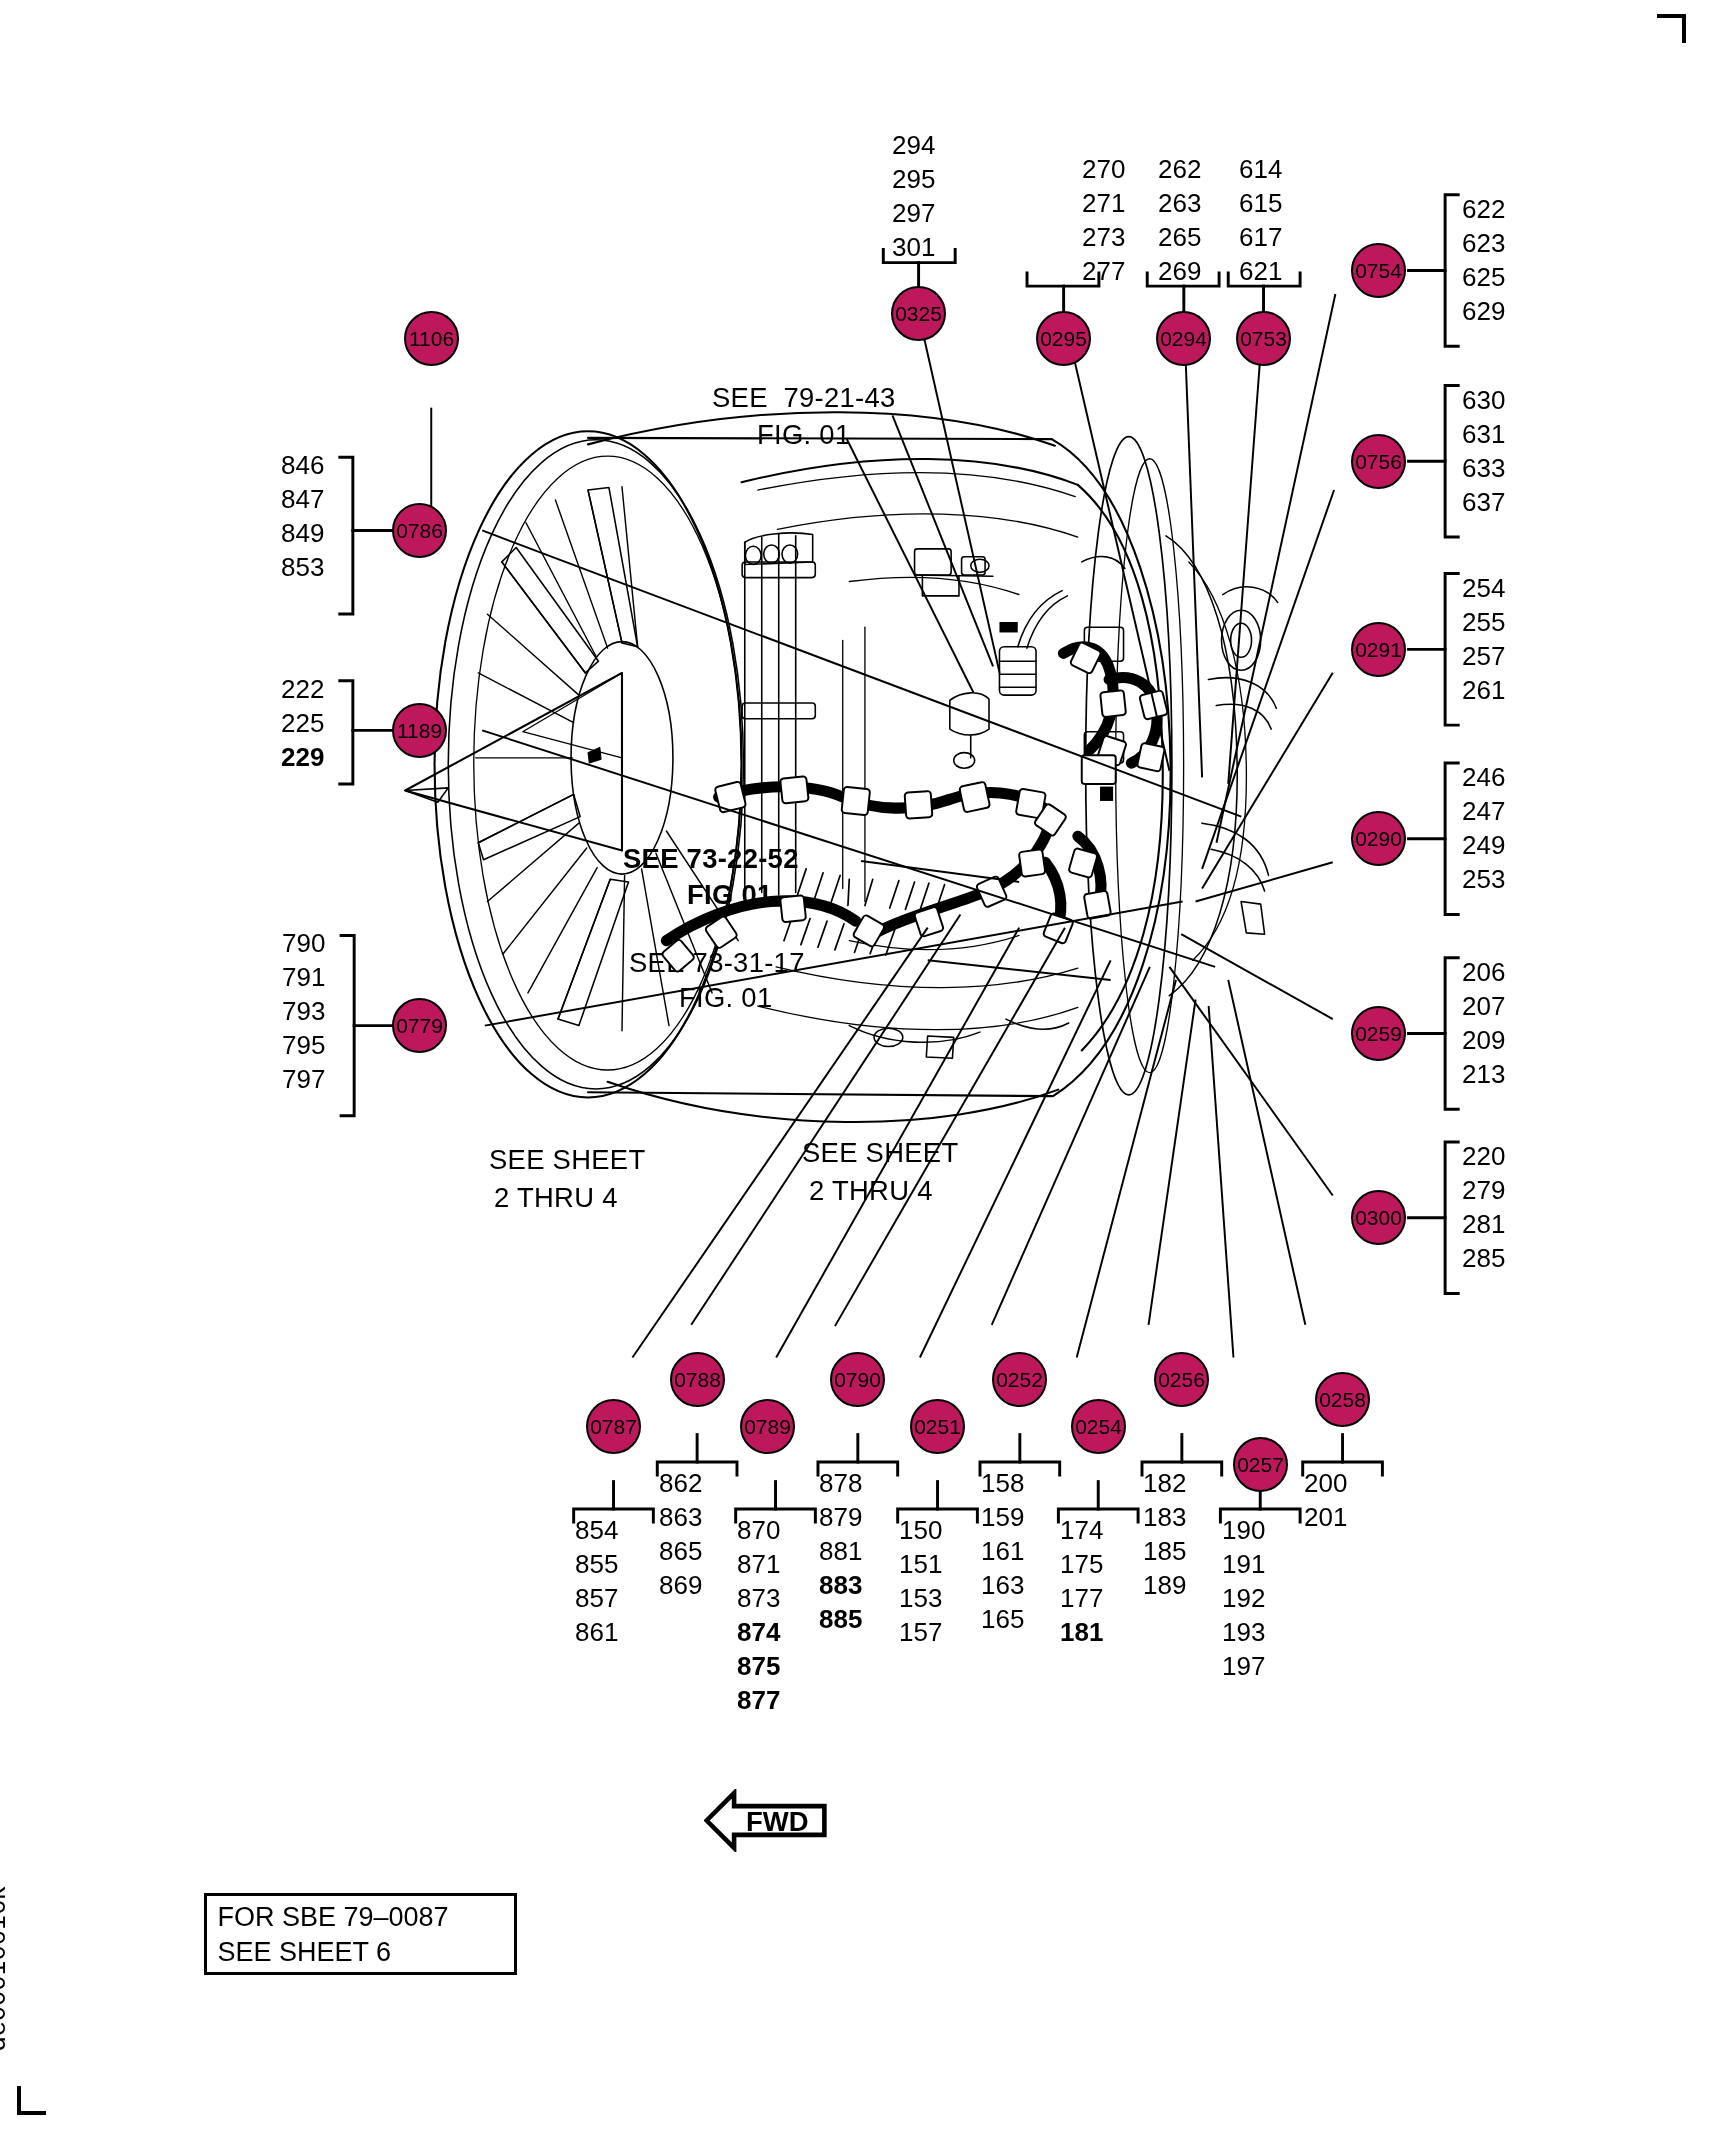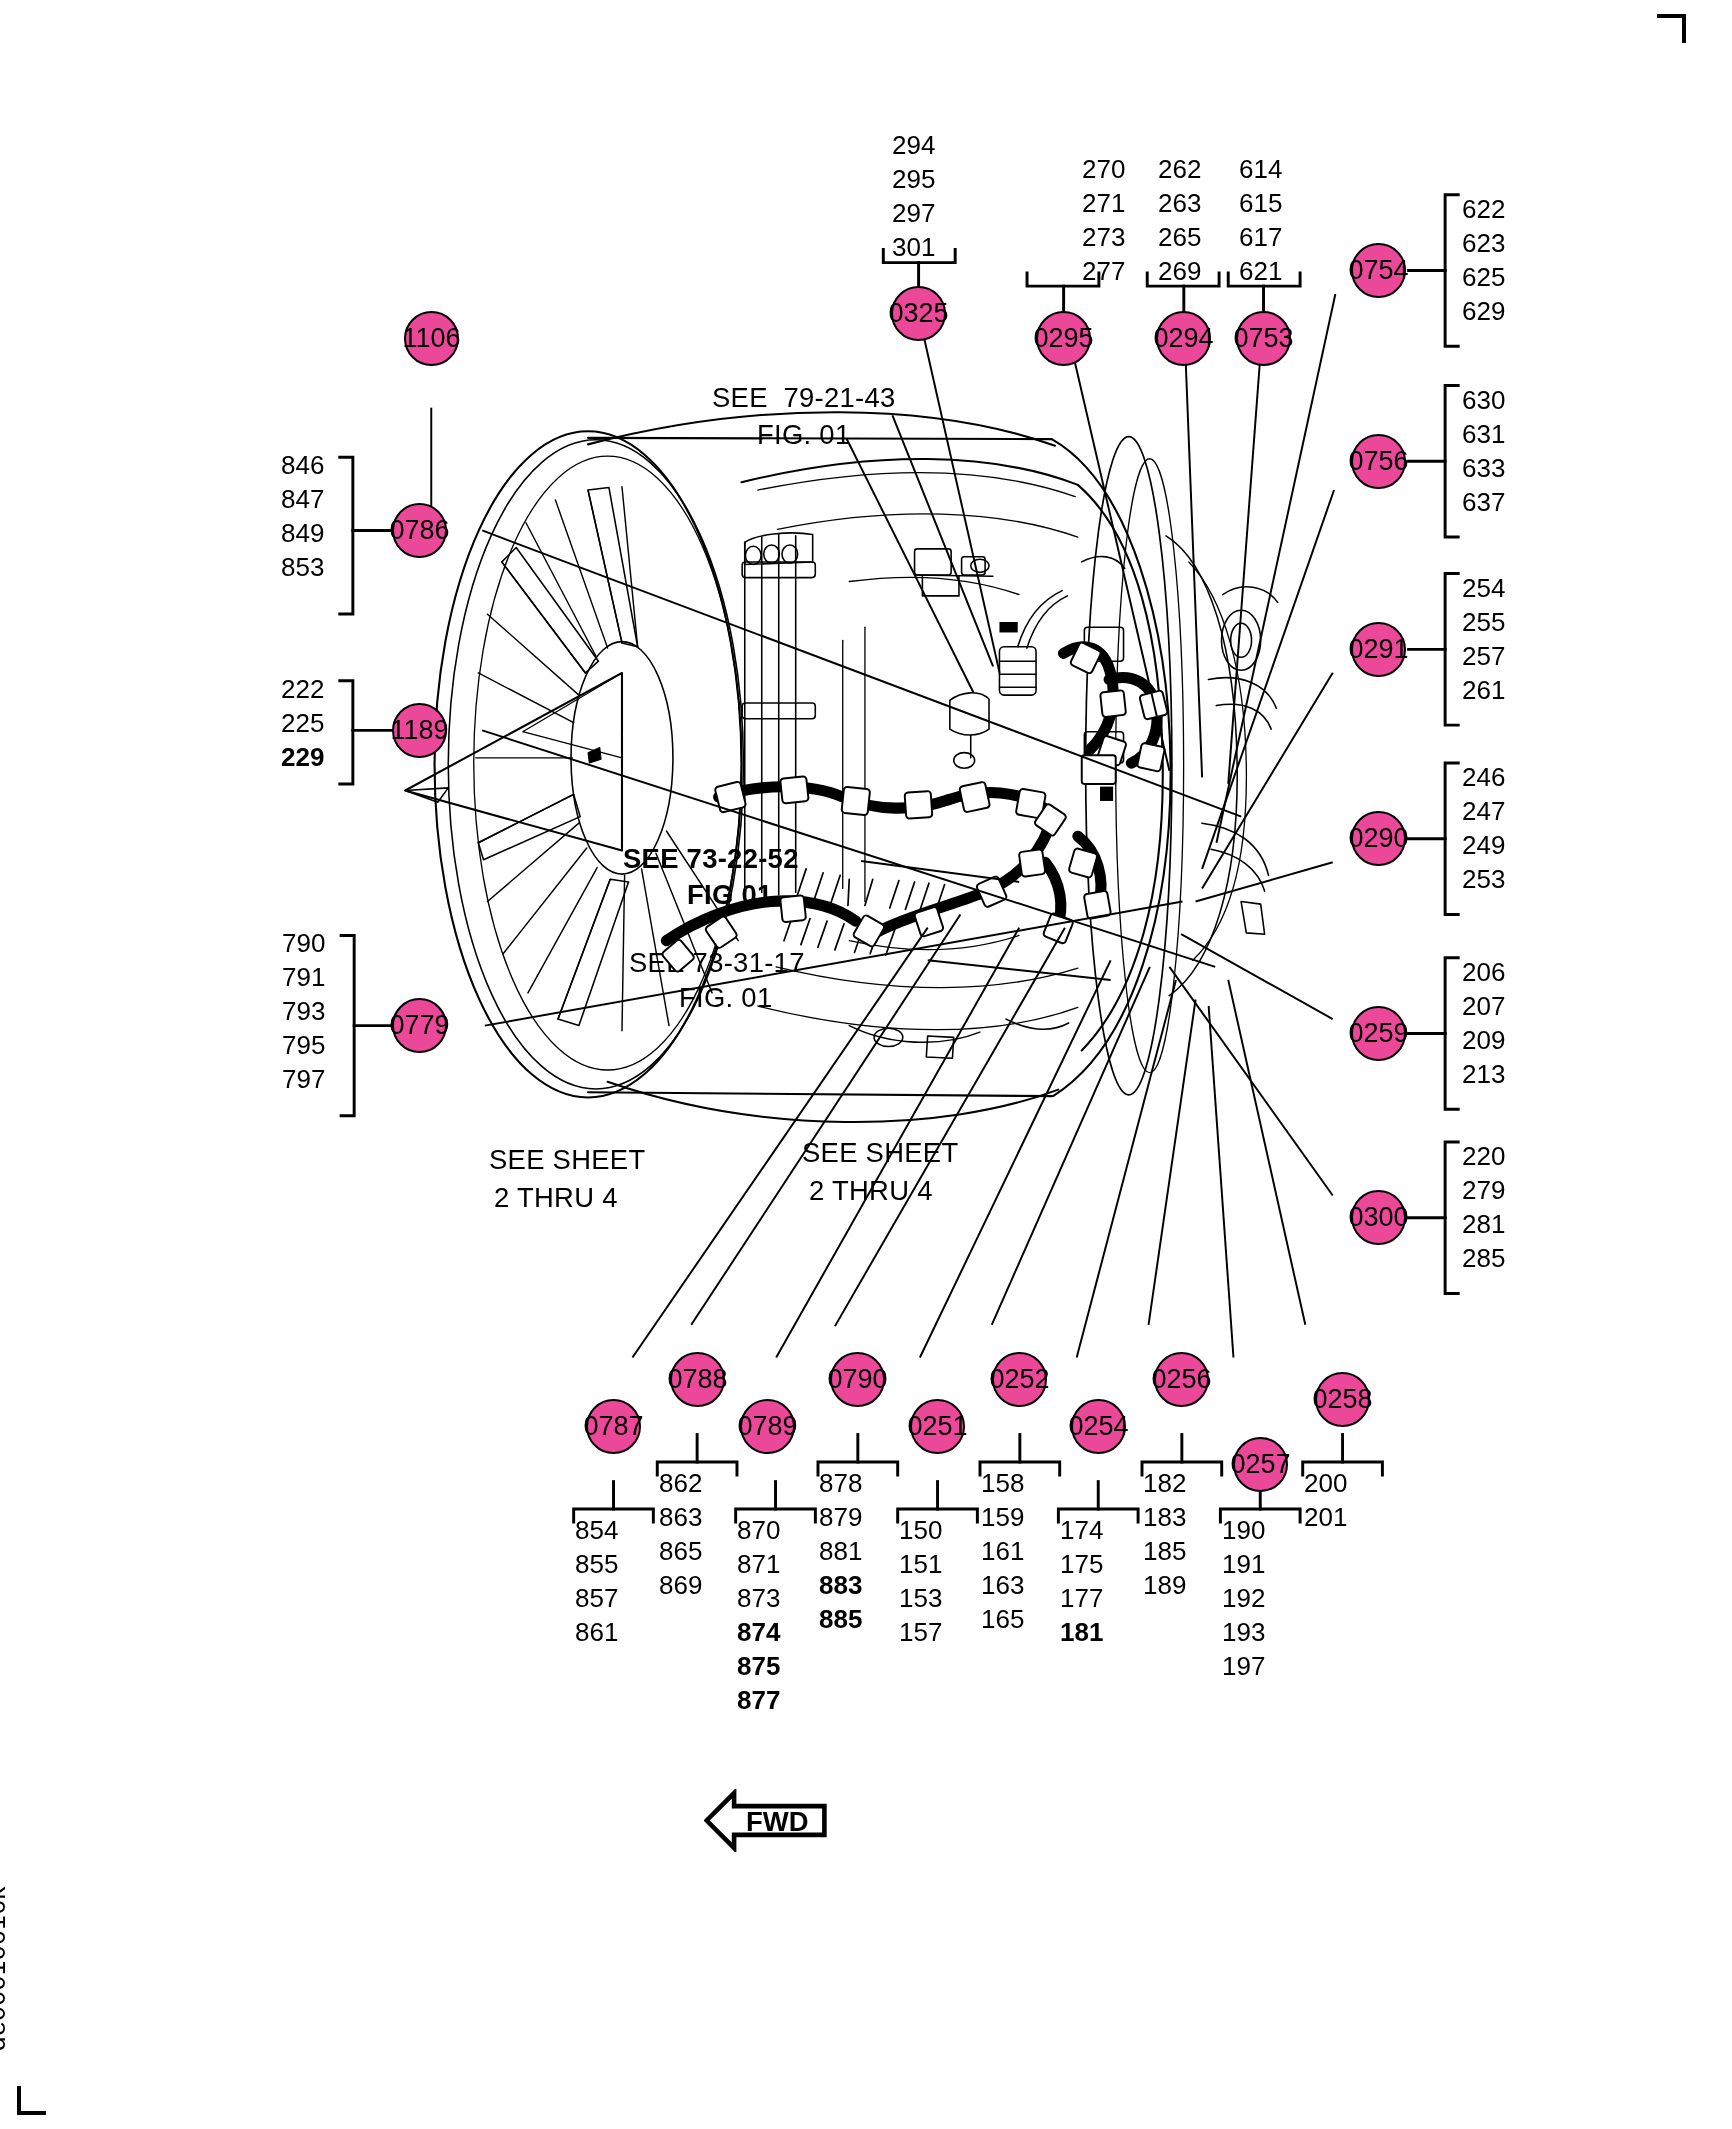--- a/index.html
+++ b/index.html
@@ -32,23 +32,23 @@
   .txt { position: absolute; white-space: pre; line-height: 1.0; }
   .callout-label {
     font-size: 27.4px; letter-spacing: 0.3px;
   }
   
   .balloon {
     position: absolute;
     width: 55px; height: 55px;
     border: 2px solid #000;
     border-radius: 50%;
-    background: #ec4899;
+    background: #be185d;
     display: flex; align-items: center; justify-content: center;
-    font-size: 27px;
+    font-size: 21px;
     letter-spacing: 0px;
     z-index: 40;
   }
   
   .numcol { position: absolute; text-align: left; }
   .numcol div { font-size: 26px; line-height: 34px; white-space: pre; }
   .numcol div.b { font-weight: bold; }
   
   .boxframe {
     position: absolute;
@@ -620,17 +620,21 @@
   <div class="txt callout-label" style="left:802px; top:1139px;">SEE SHEET</div>
   <div class="txt callout-label" style="left:809px; top:1177px;">2 THRU 4</div>
 
   <div id="fwd-arrow">
     <svg viewBox="0 0 188 96" width="123" height="63">
       <path d="M4 48 L46 6 L46 26 L184 26 L184 70 L46 70 L46 90 Z" fill="#fff" stroke="#000" stroke-width="7" stroke-linejoin="miter"></path>
       <text x="112" y="64" font-family="Liberation Sans, sans-serif" font-size="42" font-weight="bold" text-anchor="middle" fill="#000">FWD</text>
     </svg>
   </div>
 
+  <div id="sheet6-box" class="boxframe">
+    <div class="line l1">FOR SBE 79–0087</div>
+    <div class="line l2">SEE SHEET 6</div>
+  </div>
 
   <div id="drawing-id">de00010616k</div>
 
 </div>
 
 
 </body></html>

